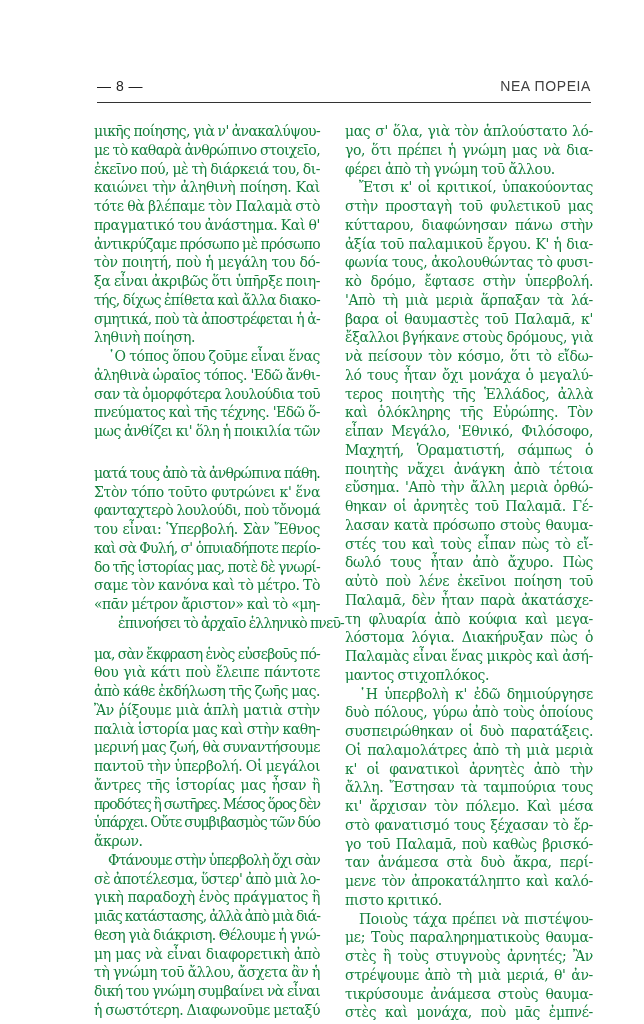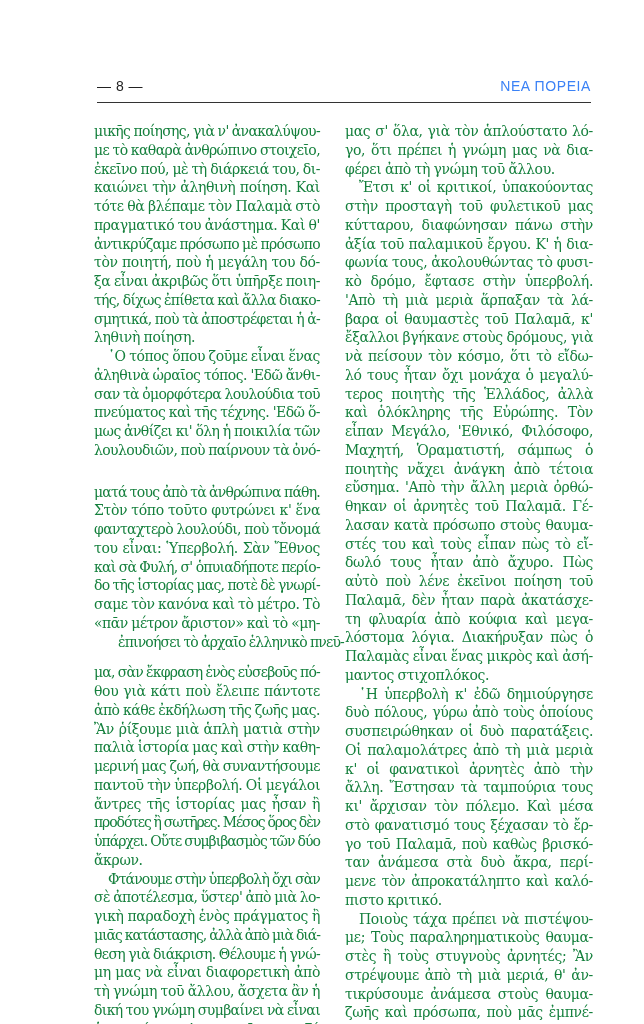--- a/index.html
+++ b/index.html
@@ -18,21 +18,21 @@
   .page-number {
     position: absolute; left: 0; top: 0;
     font-family: "Liberation Sans", sans-serif;
     font-size: 14px; letter-spacing: 0.5px;
     color: #222;
   }
   .journal-title {
     position: absolute; right: 0; top: 0;
     font-family: "Liberation Sans", sans-serif;
     font-size: 14px; letter-spacing: 0.6px;
-    color: #3b82f6;
+    color: #404040;
     margin-left: 12px;
   }
   .header-rule {
     position: absolute;
     left: 97px; top: 102px;
     width: 494px; height: 0;
     border-top: 1.5px solid #333;
   }
   .column {
     position: absolute;
@@ -76,21 +76,20 @@
     <span class="line">τὸν ποιητή, ποὺ ἡ μεγάλη του δό-</span>
     <span class="line" style="letter-spacing: -0.412027px;">ξα εἶναι ἀκριβῶς ὅτι ὑπῆρξε ποιη-</span>
     <span class="line" style="letter-spacing: -0.722243px;">τής, δίχως ἐπίθετα καὶ ἄλλα διακο-</span>
     <span class="line" style="letter-spacing: -0.67339px;">σμητικά, ποὺ τὰ ἀποστρέφεται ἡ ἀ-</span>
     <span class="line last">ληθινὴ ποίηση.</span>
     <span class="line indent" style="letter-spacing: -0.428125px;">῾Ο τόπος ὅπου ζοῦμε εἶναι ἕνας</span>
     <span class="line" style="letter-spacing: -0.496484px;">ἀληθινὰ ὡραῖος τόπος. 'Εδῶ ἄνθι-</span>
     <span class="line" style="letter-spacing: -0.623185px;">σαν τὰ ὀμορφότερα λουλούδια τοῦ</span>
     <span class="line" style="letter-spacing: -0.521402px;">πνεύματος καὶ τῆς τέχνης. 'Εδῶ ὅ-</span>
     <span class="line" style="letter-spacing: -0.567371px;">μως ἀνθίζει κι' ὅλη ἡ ποικιλία τῶν</span>
-    <span class="line" style="letter-spacing: -0.609277px;">λουλουδιῶν, ποὺ παίρνουν τὰ ὀνό-</span>
     <span class="line" style="letter-spacing: -0.779199px; margin-top: 23px;">ματά τους ἀπὸ τὰ ἀνθρώπινα πάθη.</span>
     <span class="line">Στὸν τόπο τοῦτο φυτρώνει κ' ἕνα</span>
     <span class="line" style="letter-spacing: -0.605544px;">φανταχτερὸ λουλούδι, ποὺ τὄνομά</span>
     <span class="line">του εἶναι: Ὑπερβολή. Σὰν Ἔθνος</span>
     <span class="line" style="letter-spacing: -0.747978px;">καὶ σὰ Φυλή, σ' ὁπυιαδήποτε περίο-</span>
     <span class="line" style="letter-spacing: -0.776786px;">δο τῆς ἱστορίας μας, ποτὲ δὲ γνωρί-</span>
     <span class="line" style="letter-spacing: -0.428125px;">σαμε τὸν κανόνα καὶ τὸ μέτρο. Τὸ</span>
     <span class="line" style="letter-spacing: -0.480859px;">«πᾶν μέτρον ἄριστον» καὶ τὸ «μη-</span>
     <span class="line" style="letter-spacing: -0.834835px; margin-left: 24px;">ἐπινοήσει τὸ ἀρχαῖο ἑλληνικὸ πνεῦ-</span>
     <span class="line" style="letter-spacing: -0.790341px; margin-top: 12px;">μα, σὰν ἔκφραση ἑνὸς εὐσεβοῦς πό-</span>
@@ -155,14 +154,14 @@
     <span class="line">στὸ φανατισμό τους ξέχασαν τὸ ἔρ-</span>
     <span class="line">γο τοῦ Παλαμᾶ, ποὺ καθὼς βρισκό-</span>
     <span class="line">ταν ἀνάμεσα στὰ δυὸ ἄκρα, περί-</span>
     <span class="line">μενε τὸν ἀπροκατάληπτο καὶ καλό-</span>
     <span class="line last">πιστο κριτικό.</span>
     <span class="line indent">Ποιοὺς τάχα πρέπει νὰ πιστέψου-</span>
     <span class="line">με; Τοὺς παραληρηματικοὺς θαυμα-</span>
     <span class="line">στὲς ἢ τοὺς στυγνοὺς ἀρνητές; Ἂν</span>
     <span class="line">στρέψουμε ἀπὸ τὴ μιὰ μεριά, θ' ἀν-</span>
     <span class="line">τικρύσουμε ἀνάμεσα στοὺς θαυμα-</span>
-    <span class="line">ζωῆς καὶ πρόσωπα, ποὺ μᾶς ἐμπνέ-</span>
+    <span class="line">στὲς καὶ μονάχα, ποὺ μᾶς ἐμπνέ-</span>
   </div>
 
 </body></html>

